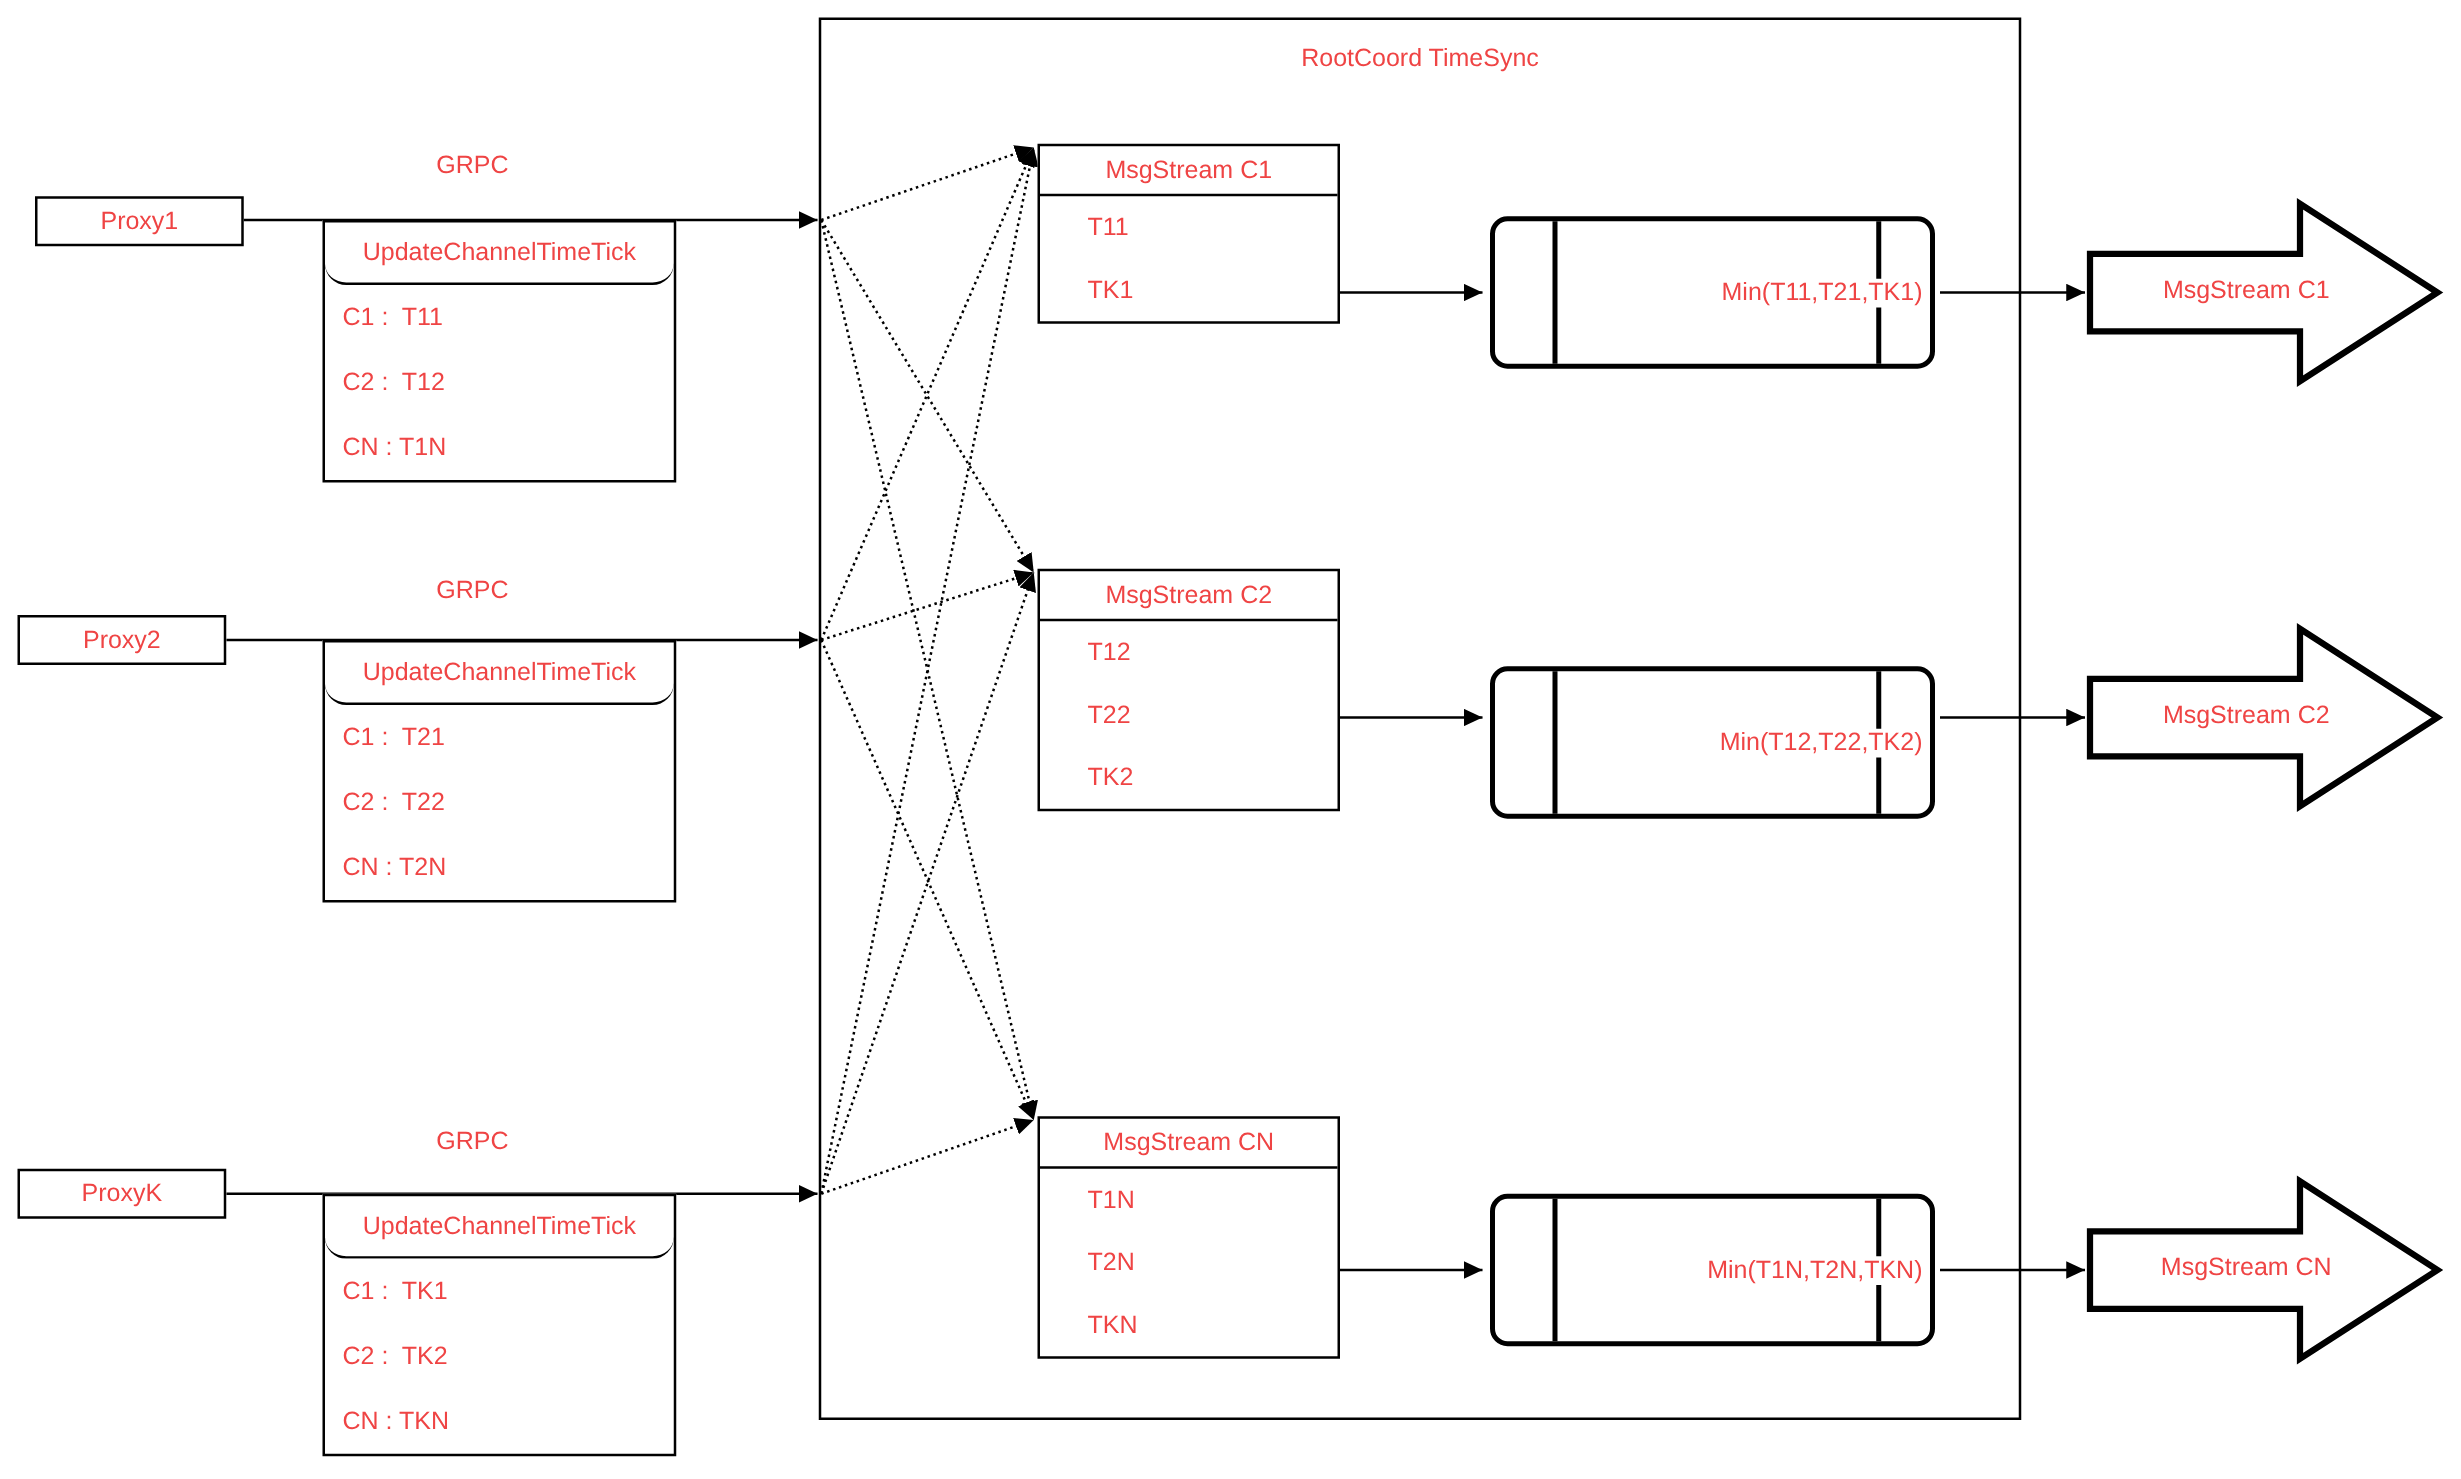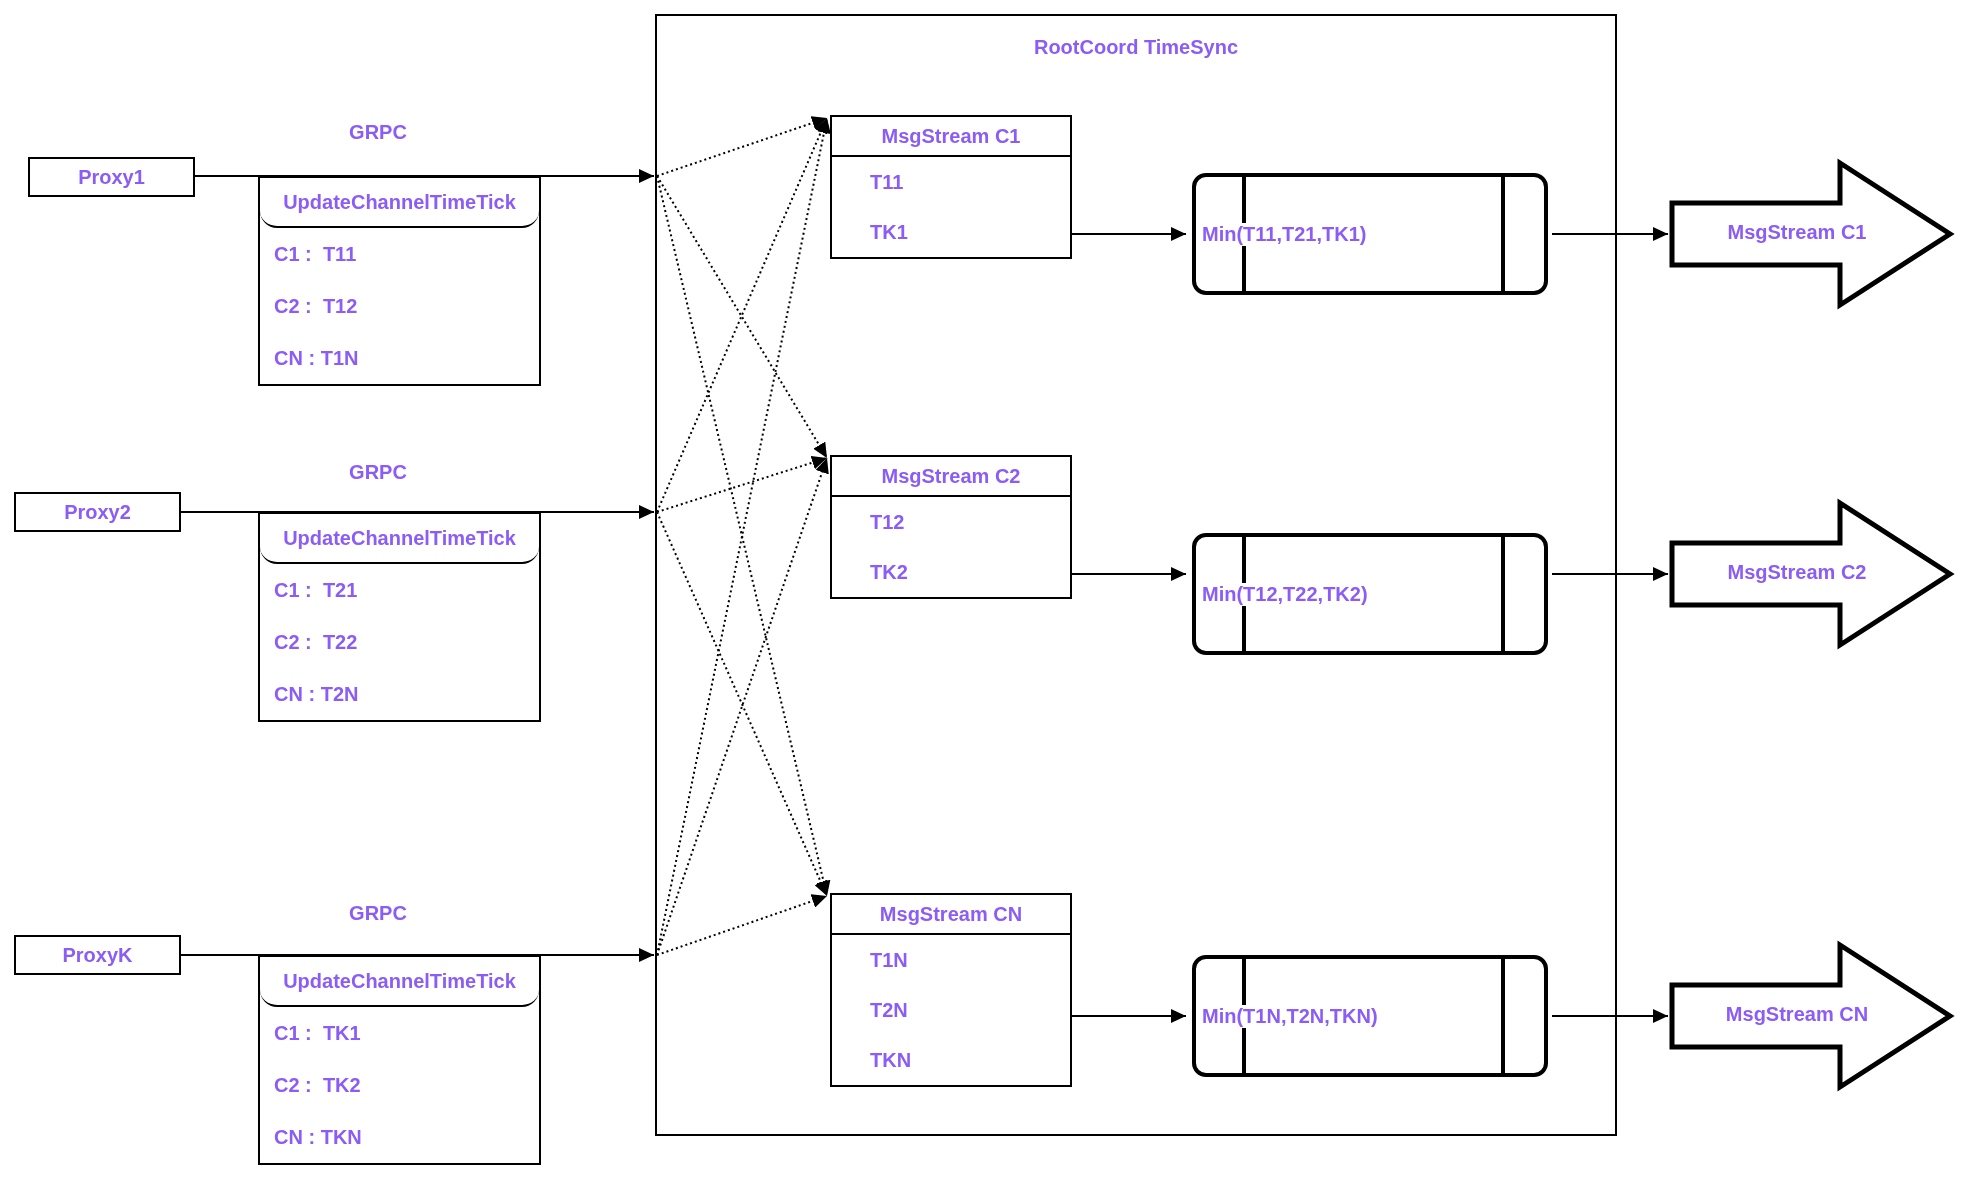--- a/index.html
+++ b/index.html
@@ -1,43 +1,42 @@
 <!DOCTYPE html>
 <html><head>
 <meta charset="utf-8">
 <style>
   html,body{margin:0;padding:0;background:#ffffff;}
   .canvas{
     position:relative;
     width:1969px;height:1183px;
     background:#ffffff;
     font-family:"Liberation Sans", sans-serif;
-    color:#8b5cf6;
+    color:#ef4444;
     overflow:hidden;
-    font-weight:bold;
   }
   .abs{position:absolute;box-sizing:border-box;}
   .box{border:2px solid #000;background:#fff;}
   .center{display:flex;align-items:center;justify-content:center;}
 
   .proxy{width:167px;height:40px;font-size:20px;}
   .grpc{width:240px;text-align:center;font-size:20px;height:26px;}
 
   .utable{width:283px;}
   .utable .hdr{height:48px;border-bottom:2px solid #000;display:flex;align-items:center;justify-content:center;font-size:20px;border-radius:17px;}
   .utable .cell{height:52px;display:flex;align-items:center;padding-left:14px;font-size:20px;white-space:pre;}
 
   .mtable{width:242px;}
   .mtable .hdr{height:38px;border-bottom:2px solid #000;display:flex;align-items:center;justify-content:center;font-size:20px;}
   .mtable .cell{height:50px;display:flex;align-items:center;padding-left:14px;font-size:20px;white-space:pre;margin-left:24px;}
 
   .minbox{
     width:356px;height:122px;
     border:4px solid #000;border-radius:14px;background:#fff;
-    display:flex;align-items:center;justify-content:flex-start;
+    display:flex;align-items:center;justify-content:flex-end;
     font-size:20px;position:absolute;box-sizing:border-box;
   }
   .minbox .vline{position:absolute;top:0;bottom:0;width:4px;background:#000;}
   .minbox .vl-left{left:46px;}
   .minbox .vl-right{left:305px;}
   .minbox .label{position:relative;z-index:1;background:#fff;padding:0 6px;}
 
   .container-box{left:655px;top:14px;width:962px;height:1122px;border:2px solid #000;background:#fff;}
   .container-title{left:655px;top:36px;width:962px;text-align:center;font-size:20px;}
 
@@ -132,20 +131,21 @@
   <div class="abs box utable" style="left:258px;top:512px;">
     <div class="hdr">UpdateChannelTimeTick</div>
     <div class="cell">C1 :  T21</div>
     <div class="cell">C2 :  T22</div>
     <div class="cell">CN : T2N</div>
   </div>
 
   <div class="abs box mtable" style="left:830px;top:455px;">
     <div class="hdr">MsgStream C2</div>
     <div class="cell">T12</div>
+    <div class="cell">T22</div>
     <div class="cell">TK2</div>
   </div>
 
   <div class="minbox" style="left:1192px;top:533px;">
     <div class="vline vl-left"></div>
     <div class="vline vl-right"></div>
     <div class="label">Min(T12,T22,TK2)</div>
   </div>
 
   <div class="abs fatlabel" style="left:1692px;top:561px;">MsgStream C2</div>

